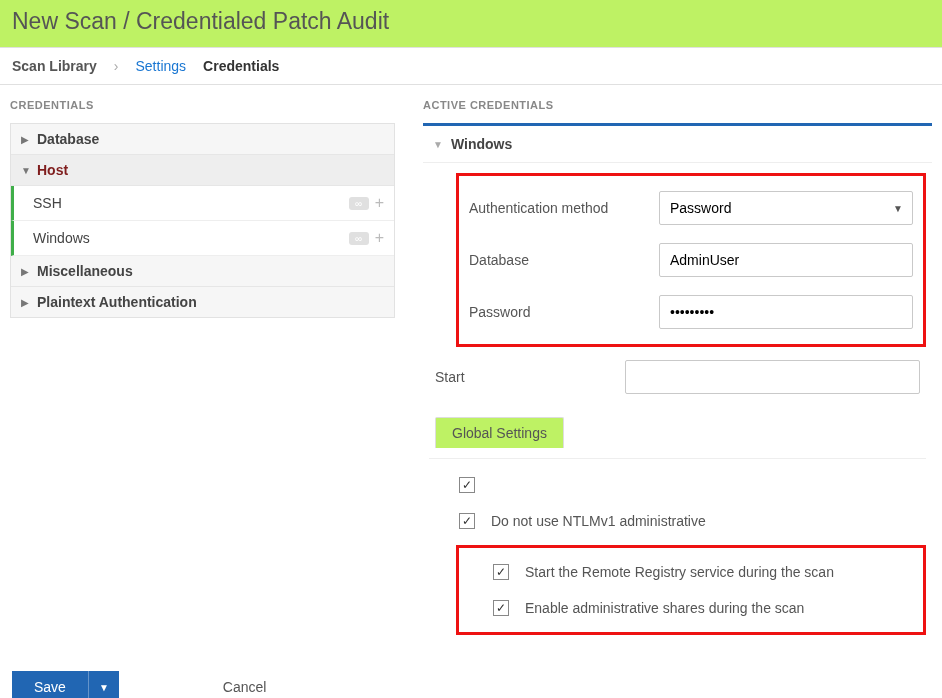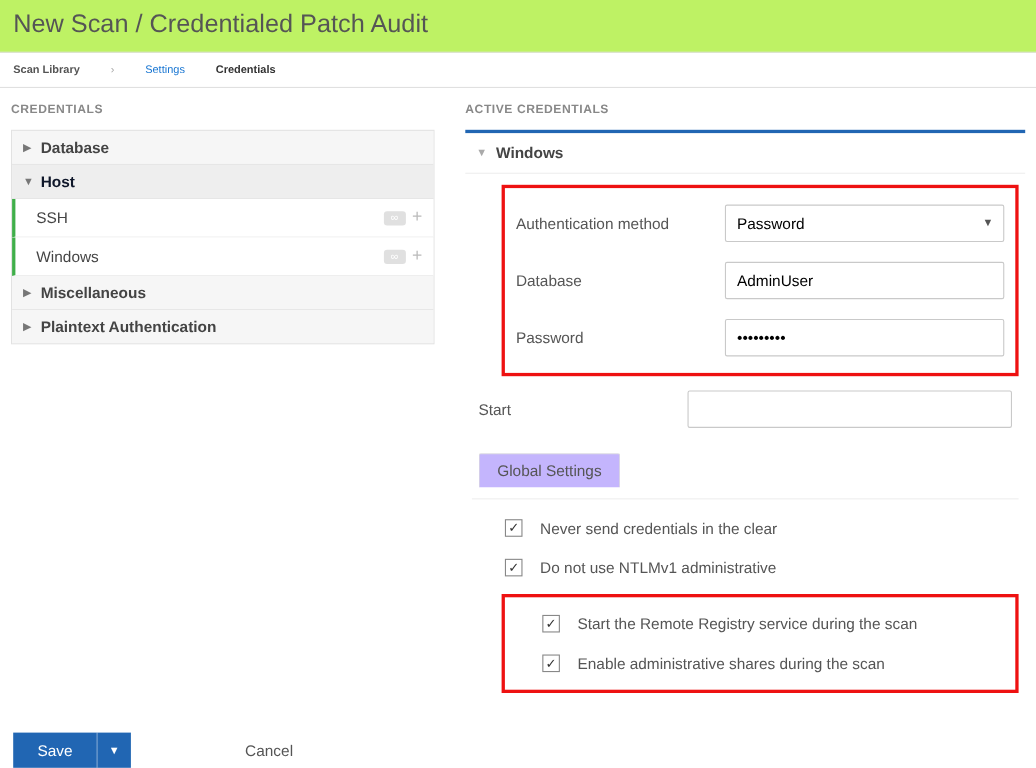--- a/index.html
+++ b/index.html
@@ -1,34 +1,34 @@
 <!DOCTYPE html>
 <html><head>
 <meta charset="utf-8">
 <style>
   * { box-sizing: border-box; margin: 0; padding: 0; }
   body { font-family: "Segoe UI", Arial, sans-serif; color: #333; background: #fff; width: 942px; }
   .header { padding: 8px 12px 12px 12px; border-bottom: 1px solid #e0e0e0; background:#bef264;}
   .title { font-size: 23px; font-weight: 300; color: #555; }
-  .breadcrumb { padding: 10px 12px; border-bottom: 1px solid #e0e0e0; font-size: 10px; display: flex; align-items: flex-end; gap: 28px; }
+  .breadcrumb { padding: 10px 12px; border-bottom: 1px solid #e0e0e0; font-size: 14px; display: flex; align-items: flex-end; gap: 17px; }
   .breadcrumb .link { color: #1976d2; cursor: pointer; }
   .breadcrumb .sep { color: #aaa; }
   .breadcrumb .label { font-weight: 600; color: #555; }
   .breadcrumb .current { font-weight: 700; color: #333; }
   .main { display: flex; }
   .left { width: 405px; padding: 14px 10px 10px 10px; }
   .right { flex: 1; padding: 14px 10px 10px 18px; }
   .panel-title { font-size: 11px; letter-spacing: .5px; color: #888; font-weight: 700; margin-bottom: 12px; }
   .cat-list { border: 1px solid #e2e2e2; }
   .cat { display: flex; align-items: center; padding: 7px 10px; border-bottom: 1px solid #e6e6e6; background: #f6f6f6; cursor: pointer; font-size: 14px; color:#444;}
   .cat:last-child{border-bottom:none;}
   .cat .tri { width: 12px; color: #777; font-size: 10px; margin-right:4px;}
   .cat .name { flex: 1; font-weight: 600; }
   .cat.expanded { background: #eee; }
-  .cat.expanded .name{color:#0f172a;}
+  .cat.expanded .name{color:#7f1d1d;}
   .sub { display: flex; align-items: center; padding: 9px 10px 9px 22px; border-bottom: 1px solid #eee; background: #fff; font-size: 14px; color:#444; }
   .sub.selected { border-left: 3px solid #3fae49; padding-left:19px;}
   .sub .name { flex: 1; }
   .sub .count { background: #e0e0e0; color:#fff; font-size: 10px; padding: 1px 6px; border-radius: 3px; margin-right: 6px; min-width:20px; text-align:center;}
   .sub .plus { color: #bbb; font-size: 16px; line-height:16px; cursor: pointer; }
   .active-bar { border-top: 3px solid #2166b3; background: #fff; margin-bottom:2px;}
   .acc-head { display: flex; align-items: center; padding: 10px 10px; border-bottom:1px solid #eee; font-size: 14px; }
   .acc-head .tri { color: #aaa; font-size:10px; margin-right:8px;}
   .acc-head .name { font-weight: 700; color:#444;}
   .form { padding: 10px 6px 6px 6px; }
@@ -37,21 +37,21 @@
   .row { display: flex; align-items: center; padding: 9px 6px; }
   .row .lbl { width: 190px; font-size: 14px; color: #555; }
   .row select, .row input[type=text], .row input[type=password] {
     flex: 1; height: 34px; border: 1px solid #c9c9c9; border-radius: 2px; padding: 0 10px; font-size: 14px; background:#fff;
   }
   .row select{appearance:none; background:#fff;}
   .select-wrap{flex:1; position:relative;}
   .select-wrap select{width:100%;}
   .select-wrap .caret{position:absolute; right:10px; top:50%; transform:translateY(-50%); color:#555; font-size:10px; pointer-events:none;}
   .tabs { margin: 14px 0 10px 6px; display:flex;}
-  .tab { border: 1px solid #ddd; border-bottom:none; padding: 7px 16px; font-size: 14px; color:#555; border-radius: 2px 2px 0 0; background:#c4b5fd;}
+  .tab { border: 1px solid #ddd; border-bottom:none; padding: 7px 16px; font-size: 14px; color:#555; border-radius: 2px 2px 0 0; background:#bef264;}
   .tabs-under{border-bottom:1px solid #eee; margin-bottom:8px;}
   .chk-row { display: flex; align-items: center; padding: 10px 6px 10px 30px; font-size: 14px; color:#555;}
   .chk { width: 16px; height: 16px; border: 1px solid #888; margin-right: 16px; display:flex; align-items:center; justify-content:center; font-size:12px; color:#333; cursor:pointer;}
   .footer { padding: 14px 12px; display:flex; align-items:center; gap: 60px;}
   .btn-group{display:flex;}
   .btn-save { background: #2166b3; color:#fff; border:none; padding: 8px 22px; font-size: 14px; cursor:pointer;}
   .btn-drop { background:#2166b3; color:#fff; border:none; border-left:1px solid rgba(255,255,255,.3); padding:8px 10px; cursor:pointer; font-size:10px;}
   .btn-cancel { background:none; border:none; color:#555; font-size:14px; cursor:pointer;margin-left:44px;}
 </style>
 </head>
@@ -133,21 +133,20 @@
           <input type="text" value="" style="">
         </div>
 
         <div class="tabs">
           <div class="tab">Global Settings</div>
         </div>
         <div class="tabs-under"></div>
 
         <div class="chk-row">
           <div class="chk">✓</div>
-          <span>Never send credentials in the clear</span>
         </div>
         <div class="chk-row">
           <div class="chk">✓</div>
           <span>Do not use NTLMv1 administrative</span>
         </div>
 
         <div class="hl-red second">
           <div class="chk-row">
             <div class="chk">✓</div>
             <span>Start the Remote Registry service during the scan</span>

